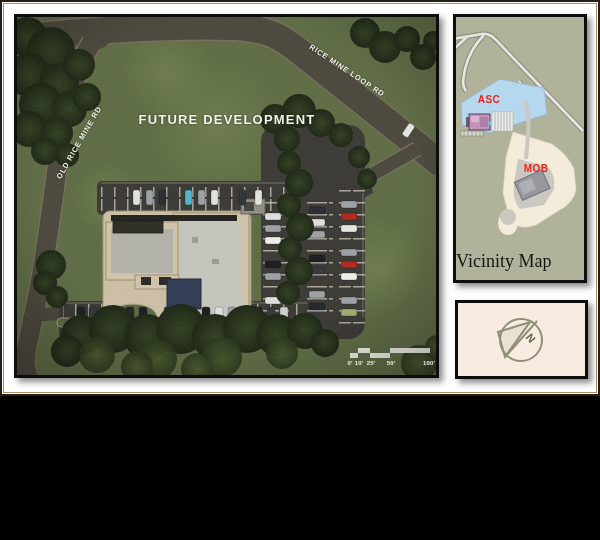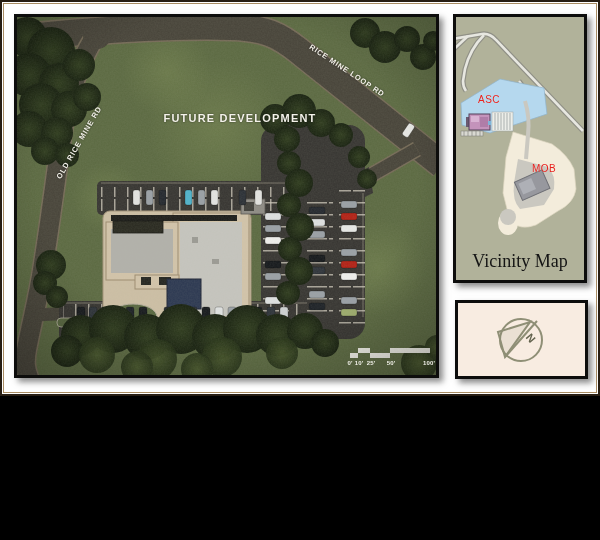--- a/index.html
+++ b/index.html
@@ -15,29 +15,29 @@
   .vicinity-panel{left:453px;top:14px;width:134px;height:269px;background:#b1b29a;}
   .compass-panel{left:455px;top:300px;width:133px;height:79px;background:#f8ece1;}
   .panel svg{display:block;}
   .overlay{position:absolute;pointer-events:none;}
   .road-label{color:#f4f2ea;font-weight:bold;font-size:7.5px;letter-spacing:.8px;
               white-space:nowrap;text-align:center;text-shadow:0 0 2px rgba(0,0,0,.65);}
   .area-label{color:#f4f2ea;font-weight:bold;text-align:center;
               text-shadow:0 0 2px rgba(0,0,0,.6);}
   #lbl-rice{left:255px;top:49px;width:150px;transform:rotate(33.5deg);}
   #lbl-old{left:-8px;top:121px;width:140px;transform:rotate(-60deg);}
-  #lbl-fut-center{left:123px;top:95px;width:200px;font-size:11px;letter-spacing:1.2px;}
+  #lbl-fut-center{left:110px;top:95px;width:200px;font-size:13px;letter-spacing:1.2px;}
   #lbl-fut-right{left:342px;top:228px;width:90px;font-size:7.5px;letter-spacing:.6px;line-height:1.3;}
   .scale-label{position:absolute;top:343px;transform:translateX(-50%);color:#f0efe8;
                font-size:6px;font-weight:bold;letter-spacing:.2px;}
-  .vlabel{position:absolute;width:40px;text-align:center;color:#e8211d;font-weight:normal;
+  .vlabel{position:absolute;width:40px;text-align:center;color:#e8211d;font-weight:bold;
           font-size:10px;letter-spacing:.4px;text-shadow:0 0 1px rgba(255,255,255,.45);}
   #lbl-asc{left:13px;top:77px;}
-  #lbl-mob{left:60px;top:146px;text-align:right;}
-  .vtitle{position:absolute;left:0;right:0;top:234px;text-align:center;color:#141414;
+  #lbl-mob{left:60px;top:146px;}
+  .vtitle{position:absolute;left:0;right:0;top:234px;text-align:left;color:#141414;
           font-family:"Liberation Serif",serif;font-size:18px;}
   .north-n{position:absolute;left:69px;top:29px;transform:rotate(50deg);
            color:#63634e;font-weight:bold;font-size:11px;}
 </style>
 </head>
 <body>
 
 <div class="stage">
   <div class="frame"></div>
 

